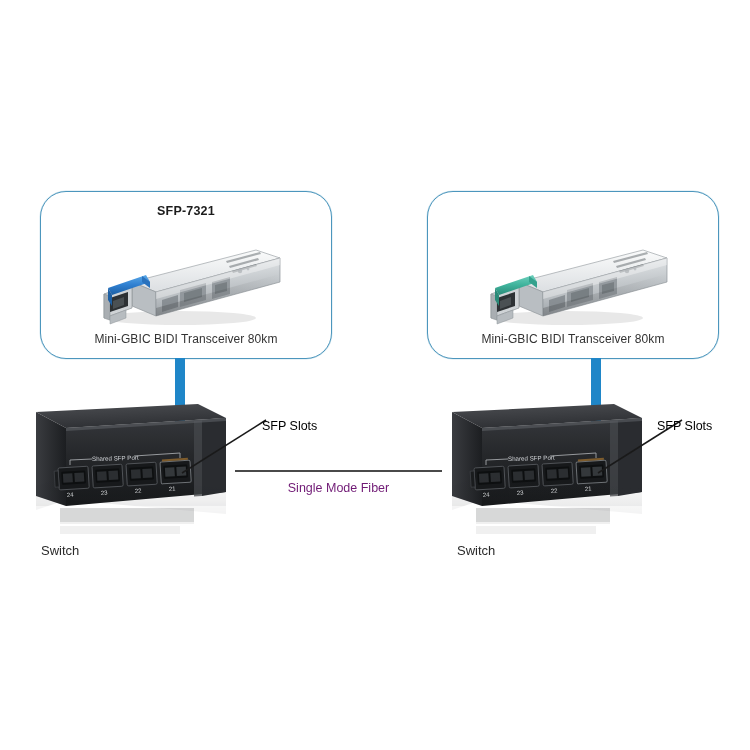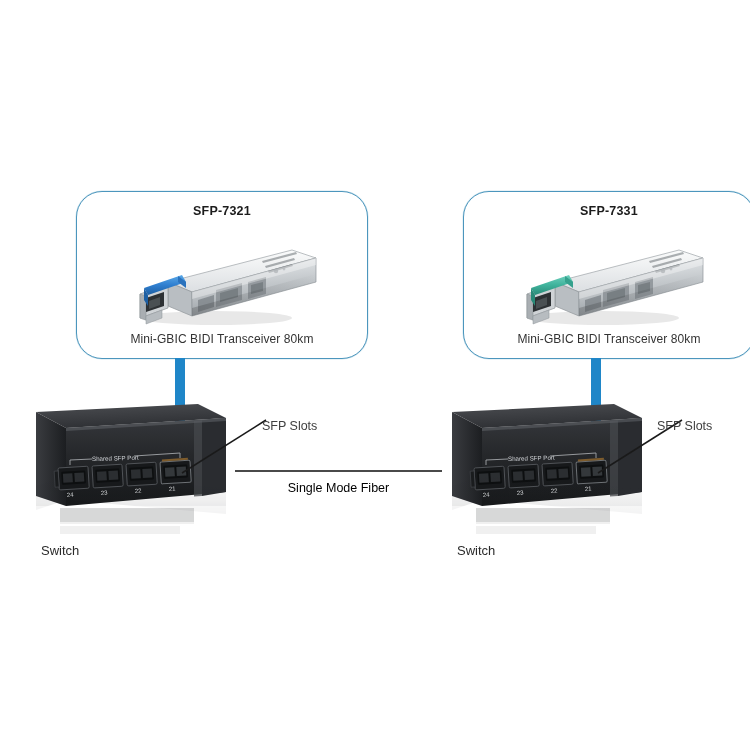--- a/index.html
+++ b/index.html
@@ -14,21 +14,20 @@
 
   
   .callout{
     position:absolute;
     width:292px;height:168px;
     border-radius:26px;
     background:#ffffff;
     box-sizing:border-box;
     border:1.6px solid #4c96bd;
     box-shadow:0 0 0 0.5px rgba(120,180,205,.35);
-    margin-left:36px;
   }
   .callout.left{left:40px;top:191px;}
   .callout.right{left:427px;top:191px;}
 
   .callout-title{
     position:absolute;top:12px;left:0;width:100%;
     text-align:center;
     font-size:12.5px;font-weight:bold;color:#1c1c1c;
     letter-spacing:.2px;
   }
@@ -59,42 +58,42 @@
   .switch-label{
     position:absolute;
     font-size:13px;color:#2b2b2b;
   }
   .switch-label.left{left:41px;top:543px;}
   .switch-label.right{left:457px;top:543px;}
 
   
   .ann-text{
     position:absolute;
-    font-size:12.5px;color:#404040;
+    font-size:12.5px;color:#000000;
     white-space:nowrap;
   }
   .sfp-slots-left{left:262px;top:419px;}
   .sfp-slots-right{left:657px;top:419px;}
 
   .leader{position:absolute;}
   .leader.left{left:178px;top:415px;width:92px;height:62px;}
   .leader.right{left:594px;top:415px;width:92px;height:62px;}
 
   
   .fiber-line{
     position:absolute;
     left:235px;top:470px;
     width:207px;height:1.6px;
     background:#4a4a4a;
   }
   .fiber-label{
     position:absolute;
     left:235px;top:481px;width:207px;
     text-align:center;
-    font-size:12.5px;color:#000000;
+    font-size:12.5px;color:#701a75;
   }
 </style>
 </head>
 <body>
 
 <div id="stage">
 
   <div class="callout left">
     <div class="callout-title">SFP-7321</div>
 
@@ -164,21 +163,20 @@
 
         <polygon points="68,54 192,20 192,27 68,61" fill="#ffffff" opacity="0.35"></polygon>
         <polygon points="68,70 192,36 192,44 68,78" fill="url(#shadL)"></polygon>
       </svg>
     </div>
 
     <div class="callout-caption">Mini-GBIC BIDI Transceiver 80km</div>
   </div>
 
   <div class="callout right">
-    <div class="callout-title">SFP-7331</div>
 
     <div class="sfp-art">
       <svg viewBox="0 0 196 92" width="196" height="92" xmlns="http://www.w3.org/2000/svg">
         <defs>
           <linearGradient id="bodyR" x1="0" y1="0" x2="0.2" y2="1">
             <stop offset="0%" stop-color="#f2f3f4"></stop>
             <stop offset="35%" stop-color="#d2d6d9"></stop>
             <stop offset="70%" stop-color="#b6bbbf"></stop>
             <stop offset="100%" stop-color="#9aa0a5"></stop>
           </linearGradient>

